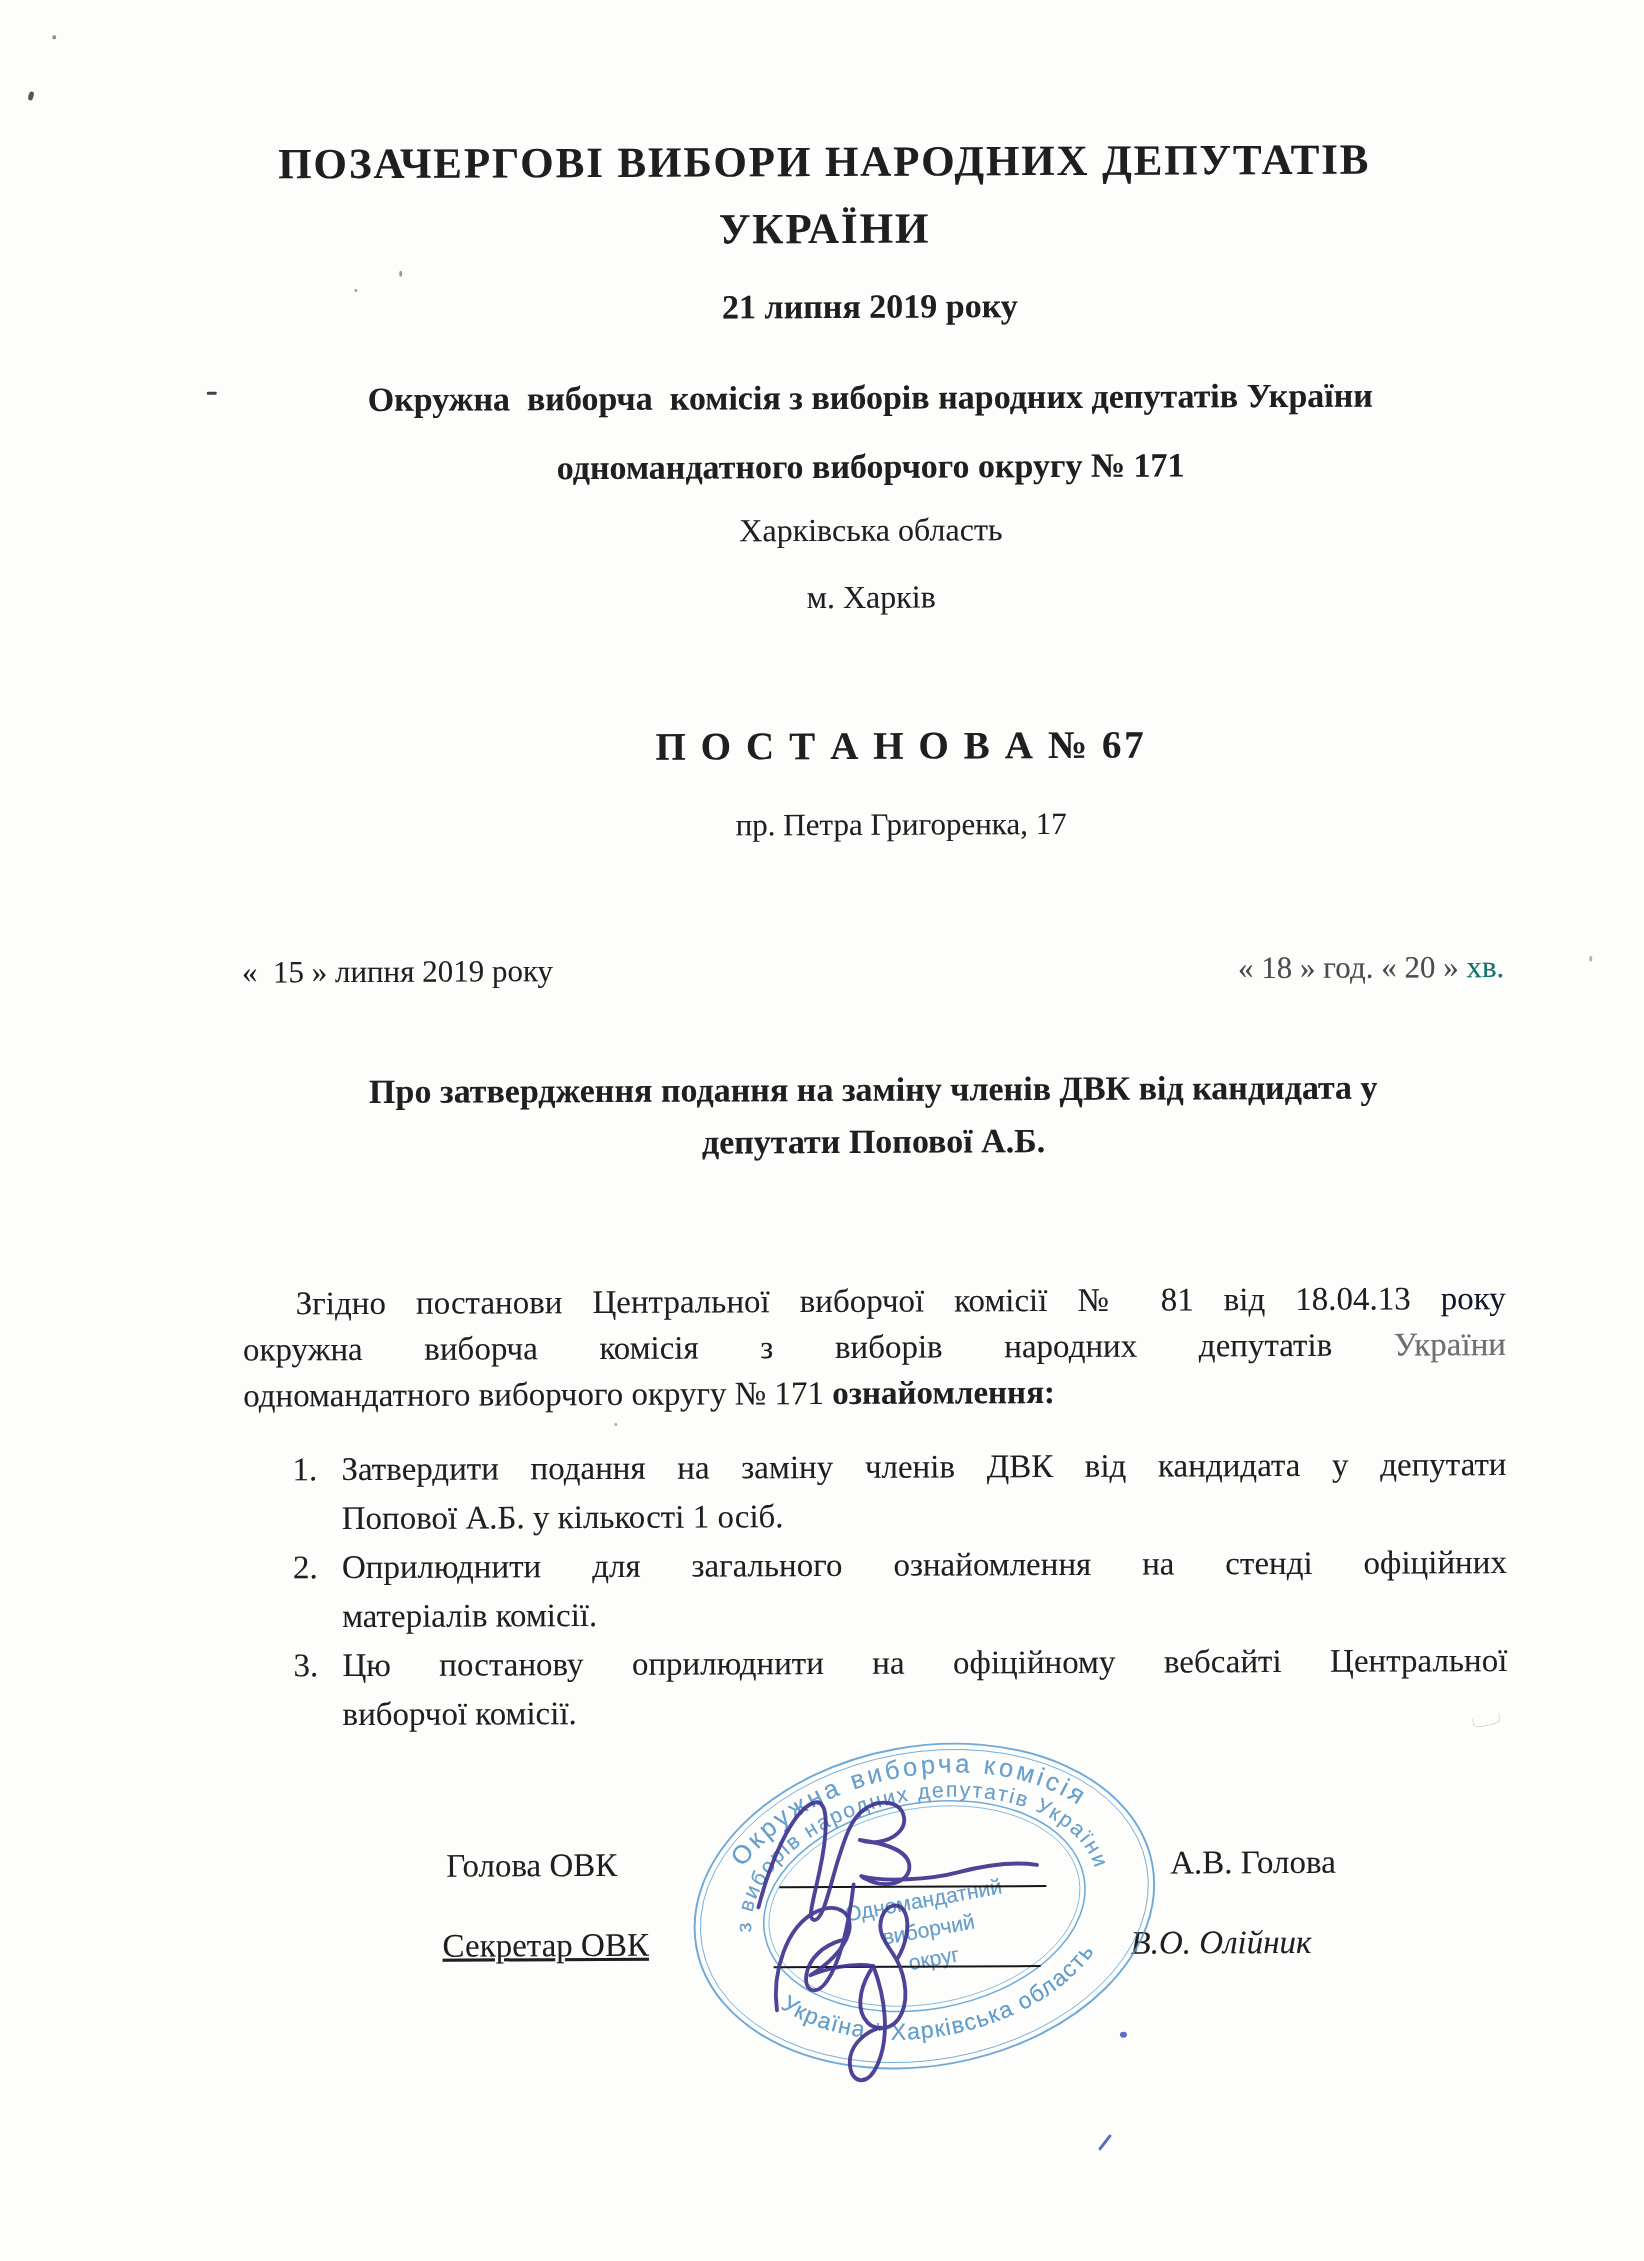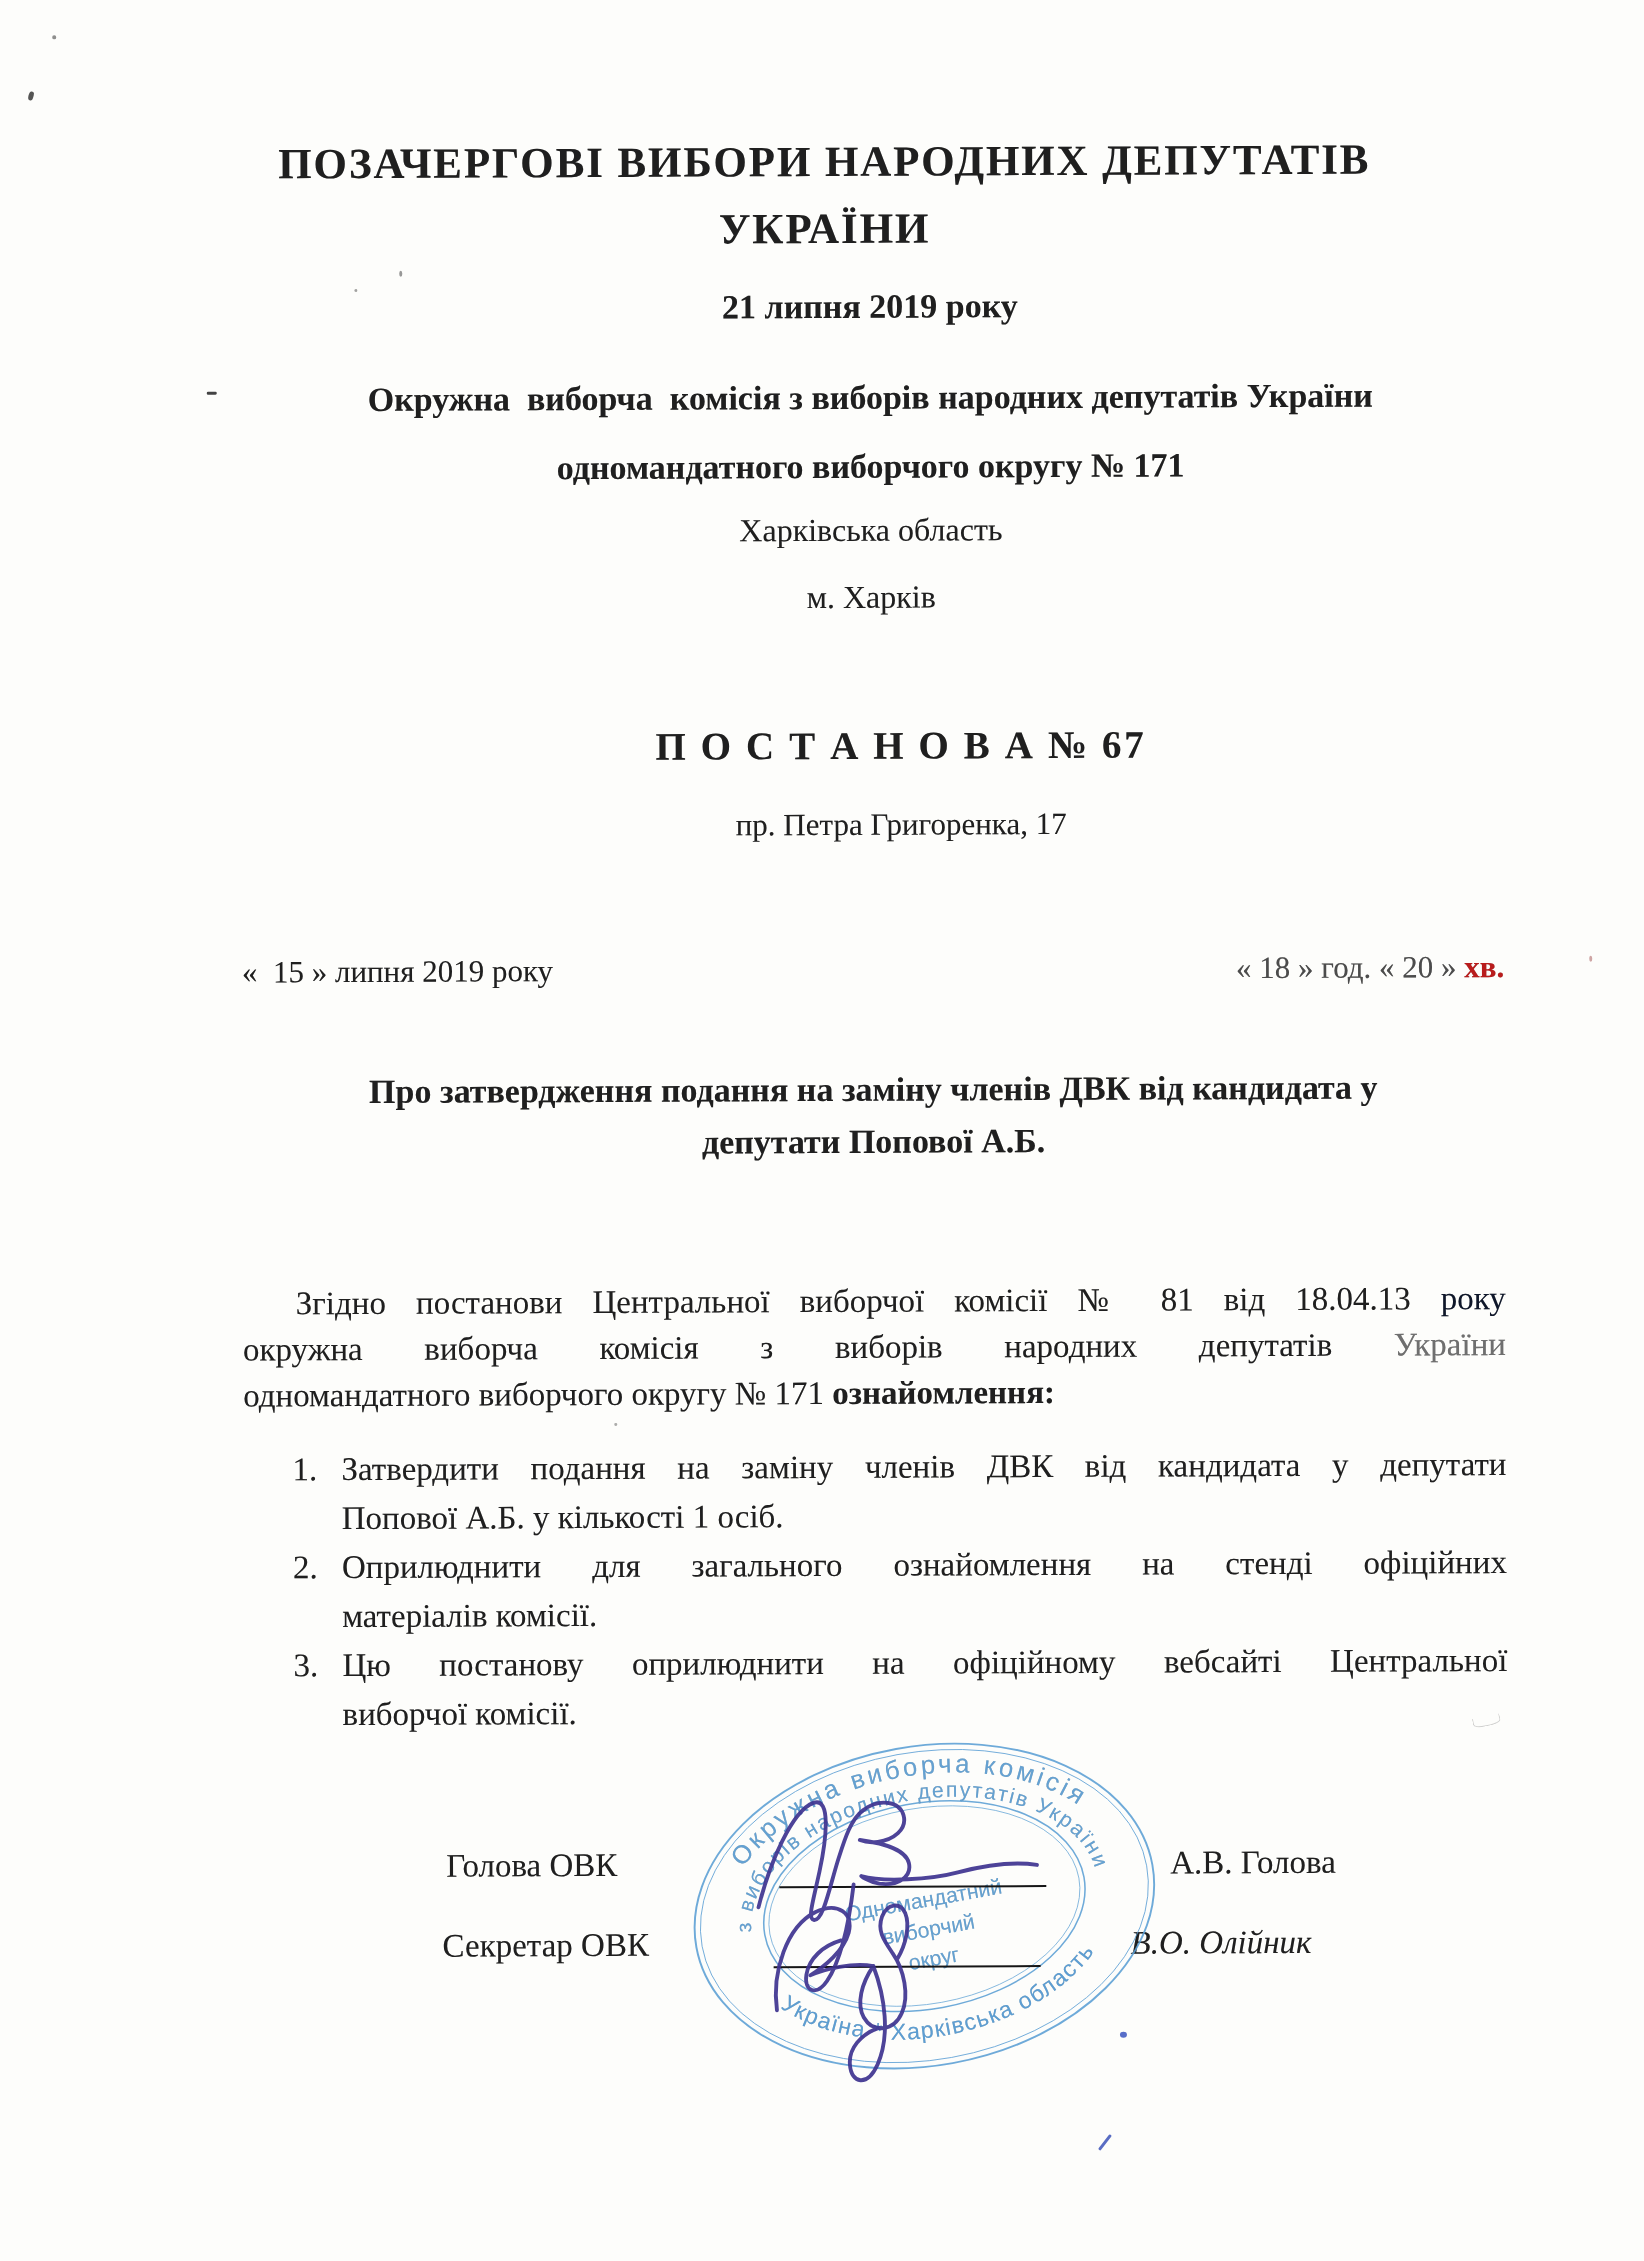--- a/index.html
+++ b/index.html
@@ -16,21 +16,21 @@
   .dateHdr{top:288px;font-size:34px;}
   .comm1{top:379px;font-size:34px;}
   .comm2{top:448px;font-size:34px;}
   .region{top:512px;font-size:32px;}
   .city{top:579px;font-size:32px;}
   .resol{top:723px;font-size:39px;letter-spacing:2.6px;transform:translateX(29px);}
   .addr{top:807px;font-size:31px;transform:translateX(29px);}
   .dateRow{top:952px;font-size:31px;height:39px;}
   .dateRow .dl{position:absolute;left:0.6px;}
   .dateRow .dr{position:absolute;right:0;color:#4c4c4c;}
-  .fadeLight{color:#b91c1c;font-weight:bold;}
+  .fadeLight{color:#0f766e;}
   .fadeMid{color:#0f172a;}
   .fadeSoft{color:#6f6f6f;}
   .subj{top:1064px;font-size:34px;line-height:52px;}
   .bodyTxt{top:1278px;font-size:33px;line-height:46px;}
   .bodyTxt .ind{padding-left:53px;}
   .list{position:absolute;left:340px;top:1443px;width:1165px;font-size:33px;line-height:49px;}
   .li{position:relative;}
   .num{position:absolute;left:-49px;top:0;}
   .sigLabel,.sigName{position:absolute;font-size:33px;text-align:right;}
   .sigline{position:absolute;height:1.9px;background:#161616;z-index:3;}
@@ -97,21 +97,21 @@
       </div>
       <div class="li">
         <span class="num">3.</span>
         <div class="jl">Цю постанову оприлюднити на офіційному вебсайті Центральної</div>
         <div>виборчої комісії.</div>
       </div>
     </div>
 
     <span class="sigLabel" style="left:443px;top:1846px;">Голова ОВК</span>
     <span class="sigName" style="left:1167px;top:1846px;">А.В. Голова</span>
-    <span class="sigLabel" style="left:439px;top:1926px;">Секретар ОВК</span>
+    <span class="sigLabel" style="left:439px;top:1926px;text-decoration:underline;">Секретар ОВК</span>
     <span class="sigName" style="left:1127px;top:1926px;font-style:italic;">В.О. Олійник</span>
 
     <div class="sigline" style="left:776px;top:1886px;width:267px;"></div>
     <div class="sigline" style="left:770px;top:1966px;width:267px;"></div>
 
     <svg class="stampSvg" width="502" height="335" viewBox="0 0 780 520">
       <g transform="rotate(-10 390 260)" stroke="#5b9fd4" fill="none" opacity="0.88">
         <ellipse cx="390" cy="260" rx="360" ry="248" stroke-width="3"></ellipse>
         <ellipse cx="390" cy="260" rx="351" ry="239" stroke-width="1.4"></ellipse>
         <ellipse cx="390" cy="260" rx="252" ry="160" stroke-width="2.4"></ellipse>

